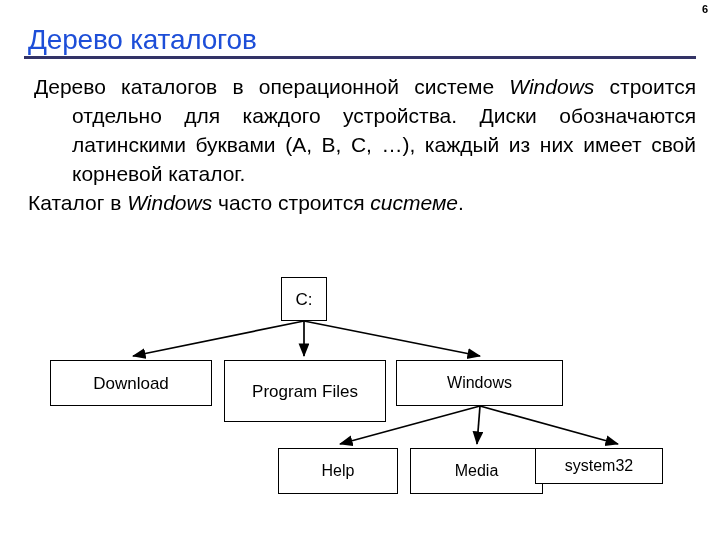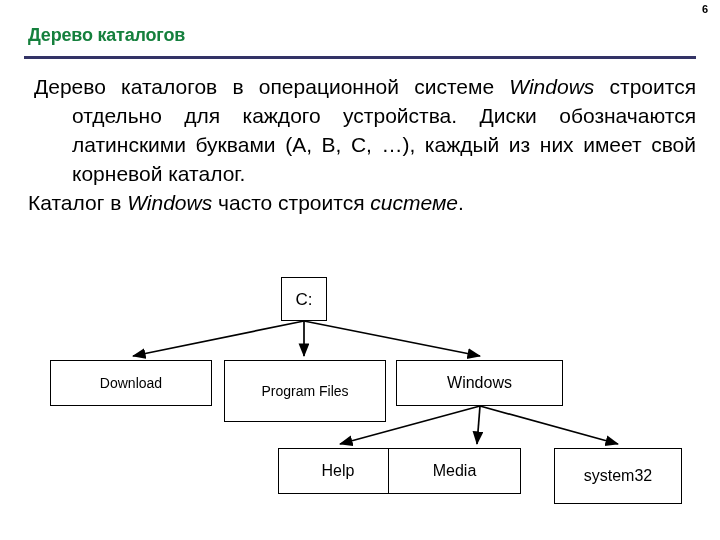--- a/index.html
+++ b/index.html
@@ -25,25 +25,25 @@
     font-weight: bold;
     line-height: 1;
     color: #000000;
   }
 
   
   #slide-title {
     position: absolute;
     left: 28px;
     top: 26px;
-    font-size: 18px;
-    font-weight: bold;
+    font-size: 28px;
+    font-weight: normal;
     letter-spacing: -0.2px;
     line-height: 1;
-    color: #15803d;
+    color: #1d4ed8;
     white-space: nowrap;
   }
   #title-rule {
     position: absolute;
     left: 24px;
     top: 56px;
     width: 672px;
     height: 3px;
     background: #333366;
   }
@@ -80,35 +80,35 @@
     pointer-events: none;
   }
   .node {
     position: absolute;
     box-sizing: border-box;
     border: 1.5px solid #000000;
     background: #ffffff;
     display: flex;
     align-items: center;
     justify-content: center;
-    font-size: 14px;
+    font-size: 17px;
     line-height: 1;
     color: #000000;
     white-space: nowrap;
   }
   .node.small {
     font-size: 16px;
   }
   #node-drive-c  { left: 281px; top: 277px; width: 46px;  height: 44px; font-size: 17px; }
   #node-download { left: 50px;  top: 360px; width: 162px; height: 46px; }
   #node-program  { left: 224px; top: 360px; width: 162px; height: 62px; }
   #node-windows  { left: 396px; top: 360px; width: 167px; height: 46px; }
   #node-help     { left: 278px; top: 448px; width: 120px; height: 46px; }
-  #node-media    { left: 388px; top: 448px; width: 133px; height: 46px; }
-  #node-system32 { left: 554px; top: 448px; width: 128px; height: 56px; }
+  #node-media    { left: 410px; top: 448px; width: 133px; height: 46px; }
+  #node-system32 { left: 535px; top: 448px; width: 128px; height: 36px; }
 </style>
 </head>
 <body>
 
 <div id="slide-number">6</div>
 
 <div id="slide-title">Дерево каталогов</div>
 <div id="title-rule"></div>
 
 <div id="body-text">

